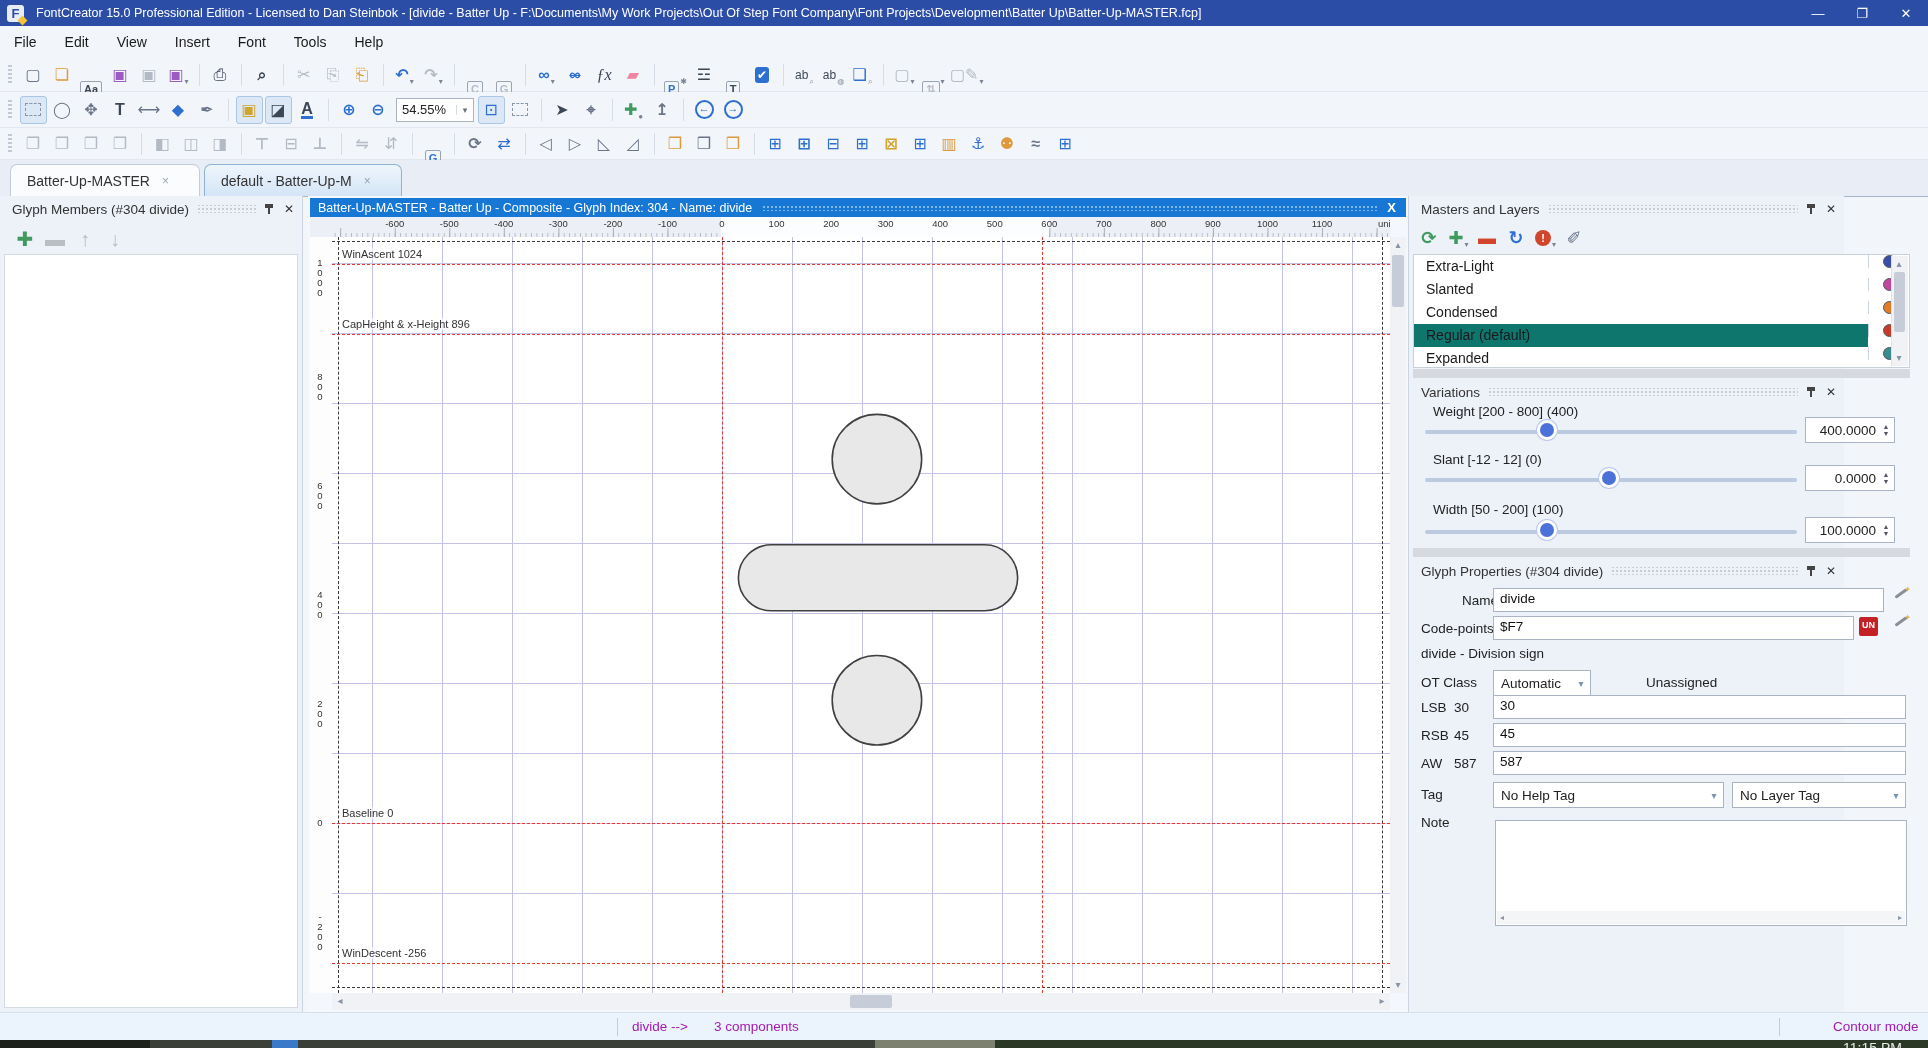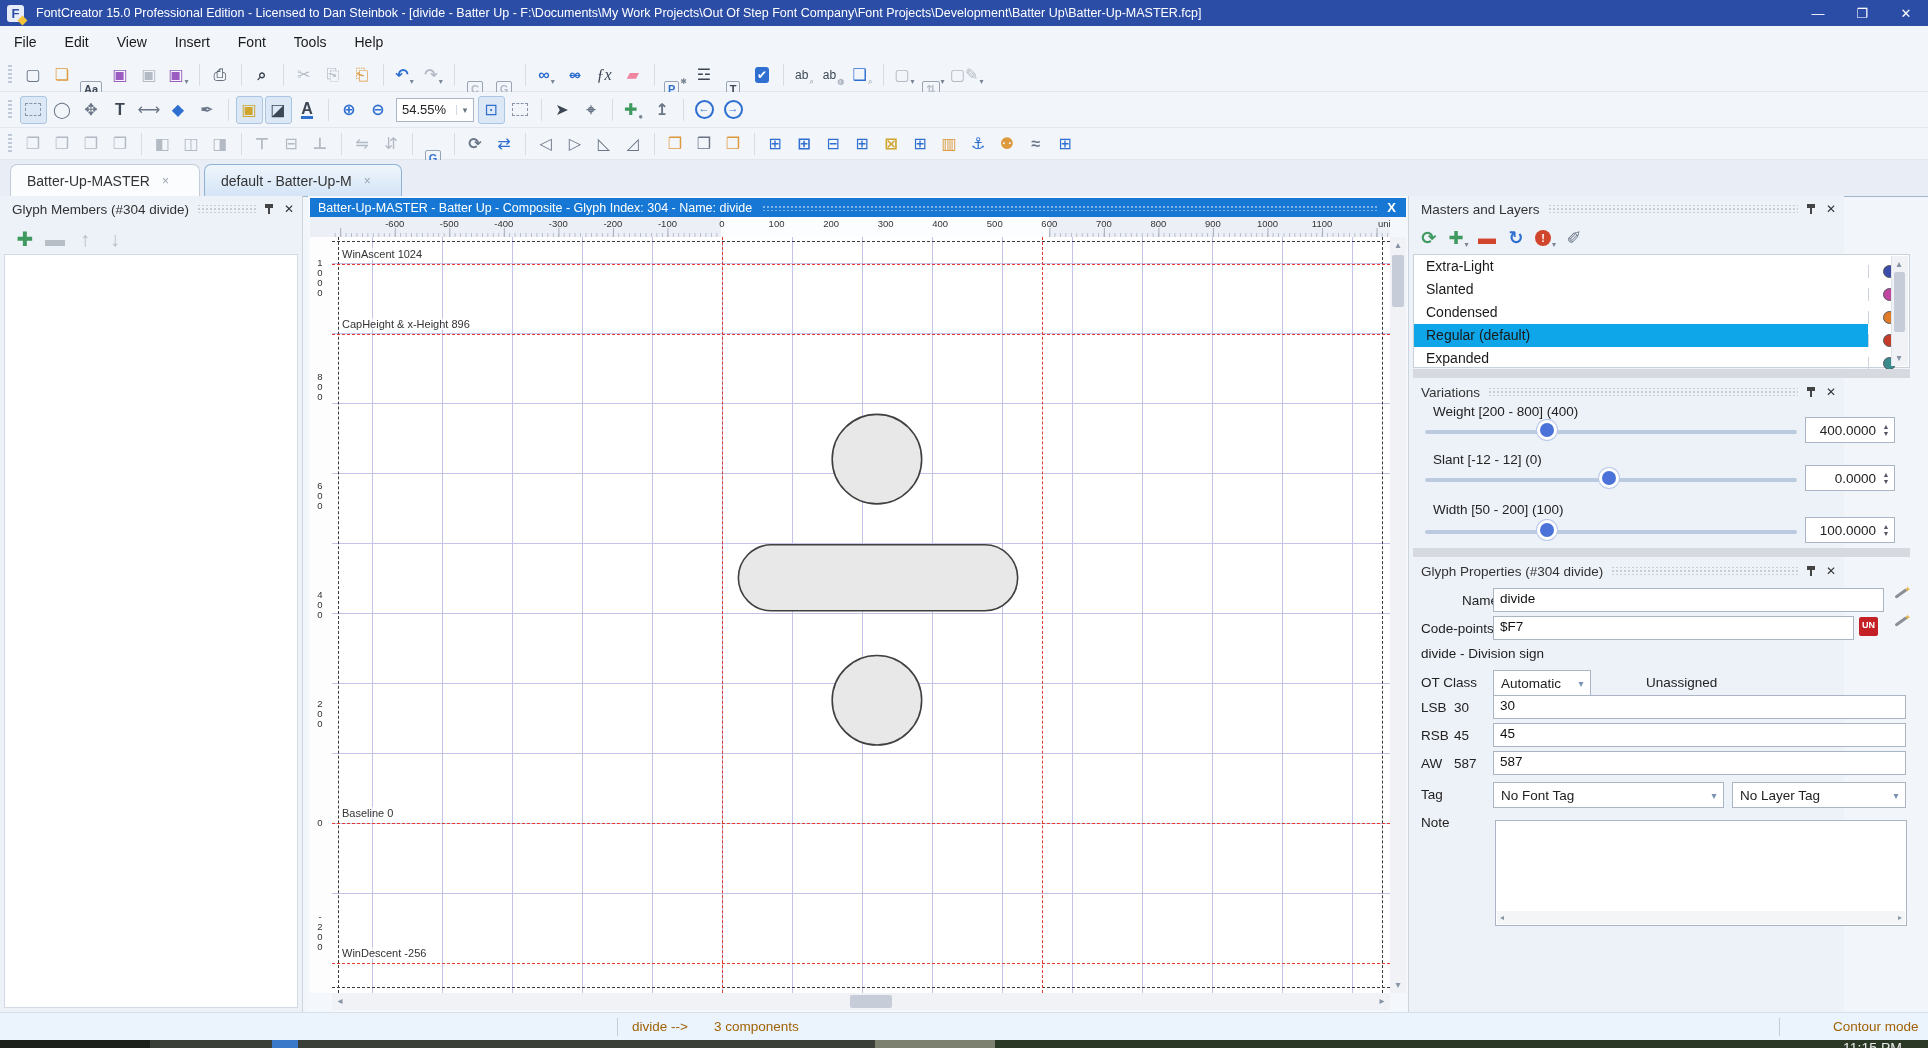--- a/index.html
+++ b/index.html
@@ -92,23 +92,23 @@
   .sb-track{background:#f1f2f5;}
   #vscroll{position:absolute;left:1082px;top:41px;width:16px;height:756px;}
   #vscroll .thumb{position:absolute;left:2px;top:18px;width:12px;height:52px;background:#c6cdd8;border-radius:2px;}
   #hscroll{position:absolute;left:24px;top:797px;width:1058px;height:17px;}
   #hscroll .thumb{position:absolute;top:2px;left:518px;width:42px;height:13px;background:#c6cdd8;border-radius:2px;}
   .sb-arrow{position:absolute;color:#8795a6;font-size:10px;line-height:16px;width:16px;text-align:center;}
   
   #rightpanel{position:absolute;left:1408px;top:196px;width:436px;height:816px;background:#edf1f8;border-left:1px solid #ccd4df;box-sizing:border-box;}
   #m-tools{position:absolute;left:6px;top:26px;height:32px;display:flex;align-items:center;}
   #m-list{position:absolute;left:4px;top:58px;width:497px;height:114px;background:#fff;border:1px solid #c8d0da;box-sizing:border-box;}
-  .mrow{display:flex;height:23px;align-items:flex-end;}
+  .mrow{display:flex;height:23px;align-items:flex-start;}
   .mrow .mname{flex:1;font-size:14px;line-height:23px;padding-left:12px;color:#1a1a1a;}
-  .mrow.selected .mname{background:#0ea5e9;}
+  .mrow.selected .mname{background:#0f766e;}
   .mdotcol{width:40px;border-left:1px solid #ccd3dc;display:flex;align-items:center;justify-content:center;}
   .mdot{width:11px;height:11px;border-radius:50%;border:1px solid #55585e;display:block;}
   #m-vscroll{position:absolute;right:1px;top:1px;width:16px;height:110px;background:#f1f2f5;border-left:1px solid #dde1e8;}
   #m-vscroll .thumb{position:absolute;left:2px;top:16px;width:11px;height:60px;background:#c6cdd8;border-radius:2px;}
   .gstrip{position:absolute;left:4px;width:497px;height:9px;background:#d6d9e0;}
   
   .vlabel{position:absolute;left:24px;font-size:13.5px;color:#222;}
   .vslider{position:absolute;left:16px;width:372px;height:18px;}
   .vtrack{position:absolute;left:0;right:0;top:7px;height:4px;background:#bccadf;border-radius:2px;}
   .vthumb{position:absolute;top:0px;width:14px;height:14px;border-radius:50%;background:#4a72d8;
@@ -123,21 +123,21 @@
             padding:2px 0 0 6px;height:24px;color:#111;}
   .gp-dd{position:absolute;background:#fff;border:1px solid #abb4c2;box-sizing:border-box;height:26px;display:flex;align-items:center;font-size:13.5px;}
   .gp-dd .dv{flex:1;padding-left:7px;} .gp-dd .dc{width:18px;color:#7a92b4;font-size:10px;text-align:center;}
   .wand{position:absolute;width:20px;height:20px;}
   .wand::before{content:"";position:absolute;left:3px;top:3px;width:14px;height:3px;background:#8a8f98;transform:rotate(-35deg);border-radius:2px;}
   .wand::after{content:"✦";position:absolute;right:0px;top:-4px;color:#e4b23c;font-size:8px;}
   #uni-icon{position:absolute;width:19px;height:19px;background:#c42127;color:#fff;font-weight:bold;font-size:9px;text-align:center;line-height:17px;border-radius:2px;}
   #notearea{position:absolute;left:86px;top:624px;width:412px;height:106px;background:#fff;border:1px solid #abb4c2;box-sizing:border-box;}
   #notearea .nsb{position:absolute;left:1px;right:1px;bottom:1px;height:13px;background:#f4f5f7;display:flex;justify-content:space-between;color:#8795a6;font-size:8px;line-height:13px;padding:0 3px;}
   
-  #statusbar{position:absolute;left:0;top:1012px;width:1928px;height:28px;background:#ebf3fc;border-top:1px solid #d7dfe9;font-size:13.5px;color:#a16207;}
+  #statusbar{position:absolute;left:0;top:1012px;width:1928px;height:28px;background:#ebf3fc;border-top:1px solid #d7dfe9;font-size:13.5px;color:#a21caf;}
   .sdiv{position:absolute;top:5px;width:1px;height:18px;background:#c5ccd6;}
   
   #taskbar{position:absolute;left:0;top:1040px;width:1928px;height:8px;background:#1c211c;overflow:hidden;}
   #taskbar .seg1{position:absolute;left:150px;width:840px;height:8px;background:#3a3f38;}
   #taskbar .seg2{position:absolute;left:875px;width:120px;height:8px;background:#7b816e;}
   #taskbar .seg3{position:absolute;left:995px;width:933px;height:8px;background:#2c3826;}
   #taskbar .blueblob{position:absolute;left:272px;width:26px;height:8px;background:#3a78c9;}
   #tbtime{position:absolute;left:1843px;top:0px;color:#e8e8e8;font-size:14px;height:8px;overflow:hidden;}
 </style>
 </head>
@@ -878,21 +878,21 @@
     <div class="gp-label" style="top:532px;">RSB</div>
     <div class="gp-metric" style="top:532px;">45</div>
     <div class="gp-input" style="left:84px;top:527px;width:413px;">45</div>
 
     <div class="gp-label" style="top:560px;">AW</div>
     <div class="gp-metric" style="top:560px;">587</div>
     <div class="gp-input" style="left:84px;top:555px;width:413px;">587</div>
 
     <div class="gp-label" style="top:591px;">Tag</div>
     <div class="gp-dd" style="left:84px;top:586px;width:231px;">
-      <span class="dv">No Font Tag</span>
+      <span class="dv">No Help Tag</span>
       <span class="dc">▾</span>
     </div>
     <div class="gp-dd" style="left:323px;top:586px;width:174px;">
       <span class="dv">No Layer Tag</span>
       <span class="dc">▾</span>
     </div>
 
     <div class="gp-label" style="top:619px;">Note</div>
     <div id="notearea">
       <div class="nsb">

